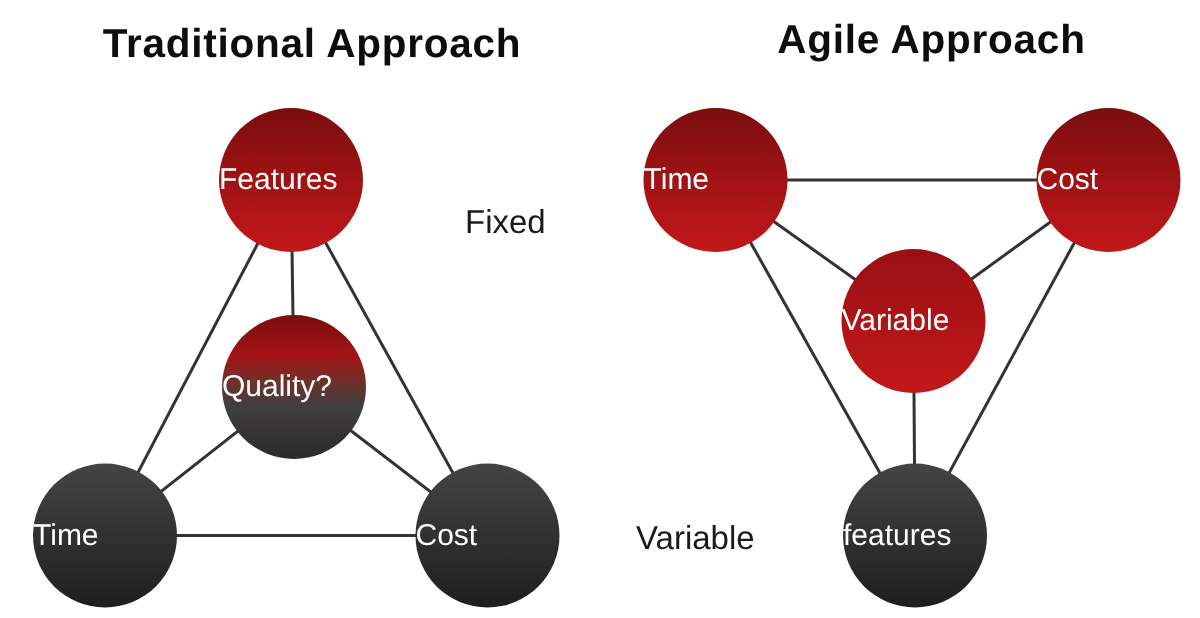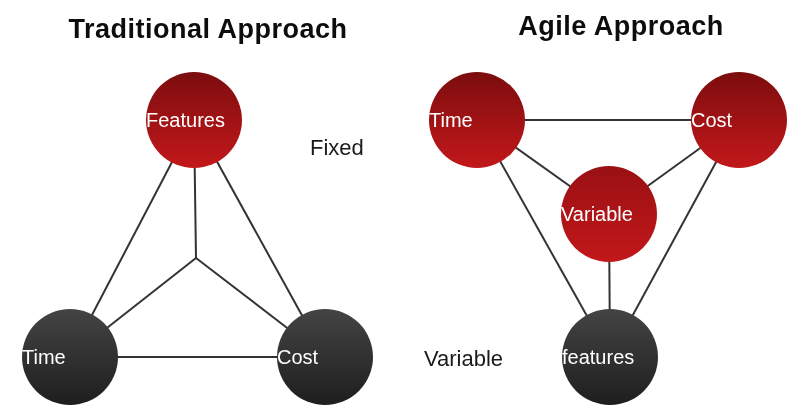--- a/index.html
+++ b/index.html
@@ -110,20 +110,23 @@
     <line x1="739" y1="120" x2="610" y2="357"></line>
   </svg>
 
   <div class="diagram-title title-traditional">Traditional Approach</div>
 
   <div class="diagram-title title-agile">Agile Approach</div>
 
   <div class="node node-red pos-t-features">
     <span>Features</span>
   </div>
+  <div class="node node-mixed pos-t-quality">
+    <span>Quality?</span>
+  </div>
   <div class="node node-gray pos-t-time">
     <span>Time</span>
   </div>
   <div class="node node-gray pos-t-cost">
     <span>Cost</span>
   </div>
 
   <div class="node node-red pos-a-time">
     <span>Time</span>
   </div>

